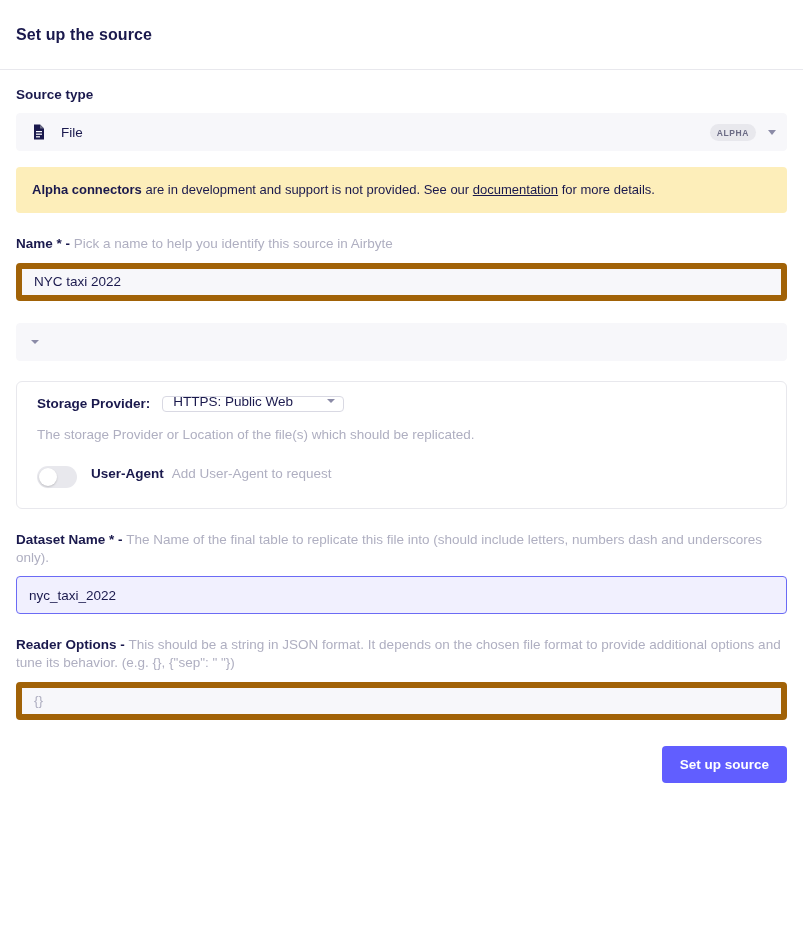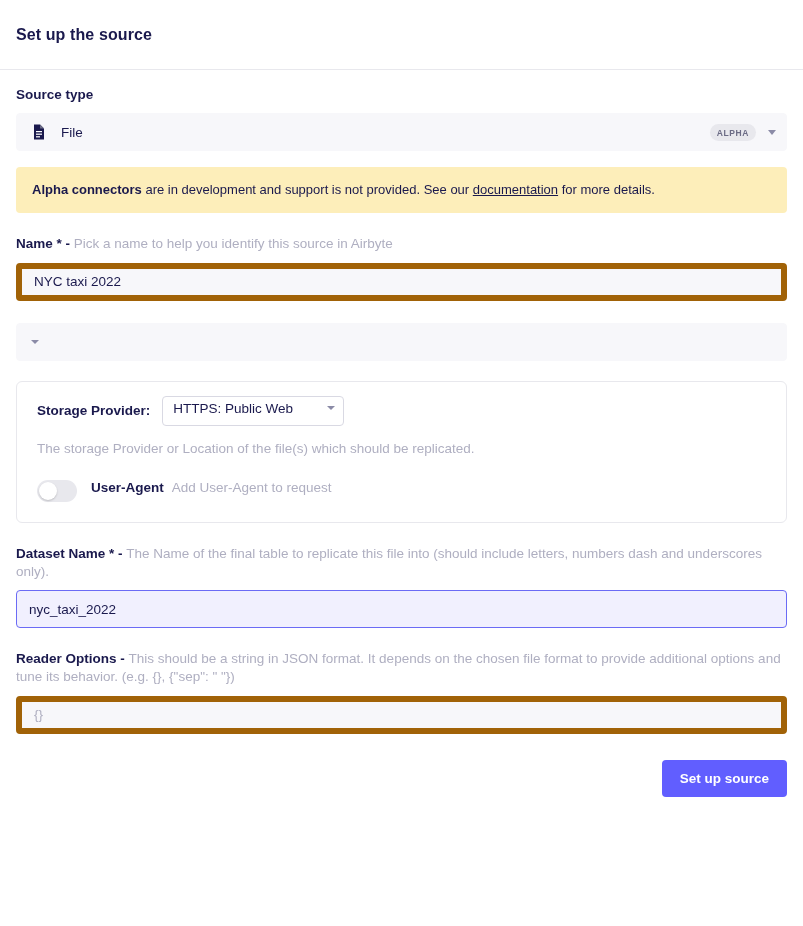--- a/index.html
+++ b/index.html
@@ -126,21 +126,21 @@
     display: flex;
     align-items: center;
     gap: 12px;
   }
   .group-head-label {
     font-size: 13.5px;
     font-weight: bold;
     color: #1a194d;
   }
   .inline-select {
-    height: 30px;
+    height: 16px;
     border: 1px solid #d9d9e3;
     border-radius: 4px;
     display: flex;
     align-items: center;
     padding: 0 8px 5px 10px;
     font-size: 13.5px;
     color: #1a194d;
     background: #fff;
     min-width: 170px;
     justify-content: space-between;

